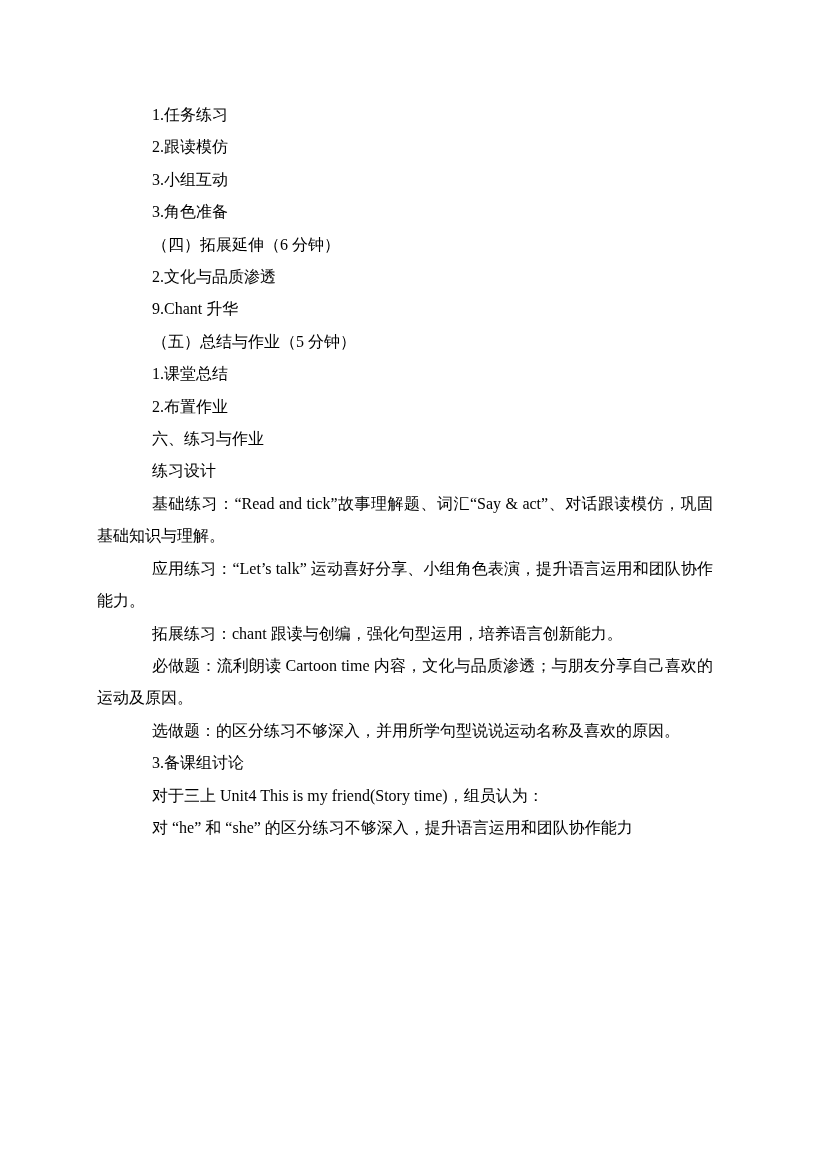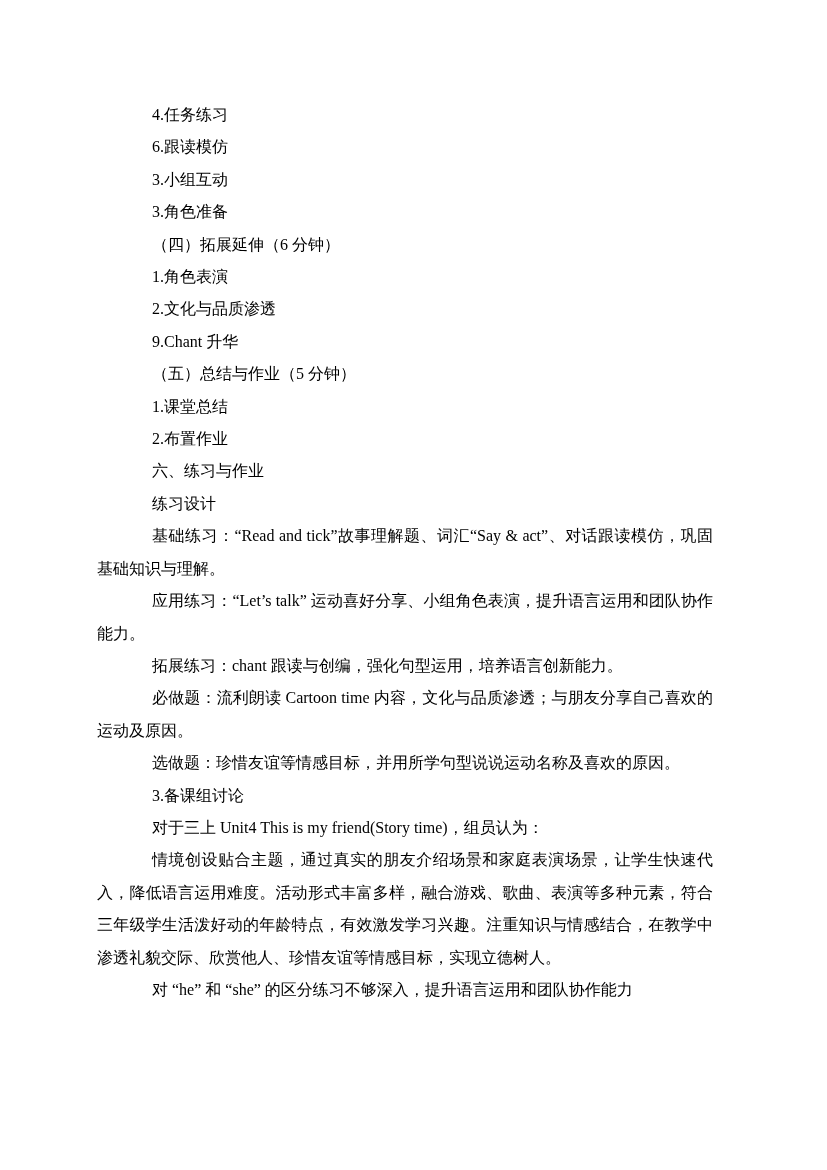--- a/index.html
+++ b/index.html
@@ -31,35 +31,33 @@
     word-break: break-all;
   }
   .para.bold {
     font-weight: 400;
   }
 </style>
 </head>
 <body>
 
 <div class="page">
-  <p class="para">4.任务练习</p>
-  <p class="para">6.跟读模仿</p>
+  <p class="para">1.任务练习</p>
+  <p class="para">2.跟读模仿</p>
   <p class="para">3.小组互动</p>
   <p class="para">3.角色准备</p>
   <p class="para">（四）拓展延伸（6 分钟）</p>
-  <p class="para">1.角色表演</p>
   <p class="para">2.文化与品质渗透</p>
   <p class="para">9.Chant 升华</p>
   <p class="para">（五）总结与作业（5 分钟）</p>
   <p class="para">1.课堂总结</p>
   <p class="para">2.布置作业</p>
   <p class="para">六、练习与作业</p>
   <p class="para">练习设计</p>
   <p class="para">基础练习：“Read and tick”故事理解题、词汇“Say &amp; act”、对话跟读模仿，巩固基础知识与理解。</p>
   <p class="para">应用练习：“Let’s talk” 运动喜好分享、小组角色表演，提升语言运用和团队协作能力。</p>
   <p class="para">拓展练习：chant 跟读与创编，强化句型运用，培养语言创新能力。</p>
   <p class="para">必做题：流利朗读 Cartoon time 内容，文化与品质渗透；与朋友分享自己喜欢的运动及原因。</p>
-  <p class="para">选做题：珍惜友谊等情感目标，并用所学句型说说运动名称及喜欢的原因。</p>
+  <p class="para">选做题：的区分练习不够深入，并用所学句型说说运动名称及喜欢的原因。</p>
   <p class="para bold">3.备课组讨论</p>
   <p class="para">对于三上 Unit4 This is my friend(Story time)，组员认为：</p>
-  <p class="para">情境创设贴合主题，通过真实的朋友介绍场景和家庭表演场景，让学生快速代入，降低语言运用难度。活动形式丰富多样，融合游戏、歌曲、表演等多种元素，符合三年级学生活泼好动的年龄特点，有效激发学习兴趣。注重知识与情感结合，在教学中渗透礼貌交际、欣赏他人、珍惜友谊等情感目标，实现立德树人。</p>
   <p class="para">对 “he” 和 “she” 的区分练习不够深入，提升语言运用和团队协作能力</p>
 </div>
 
 </body></html>

